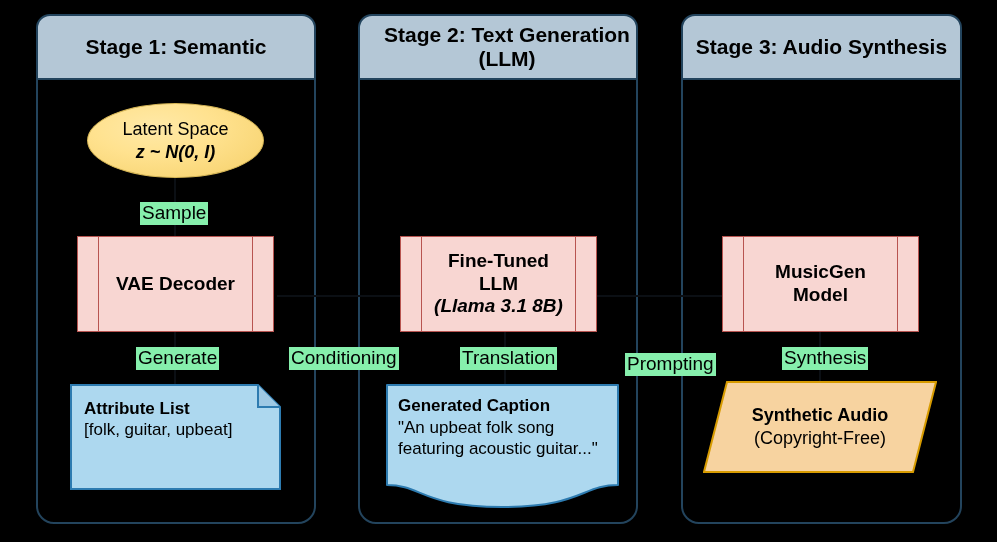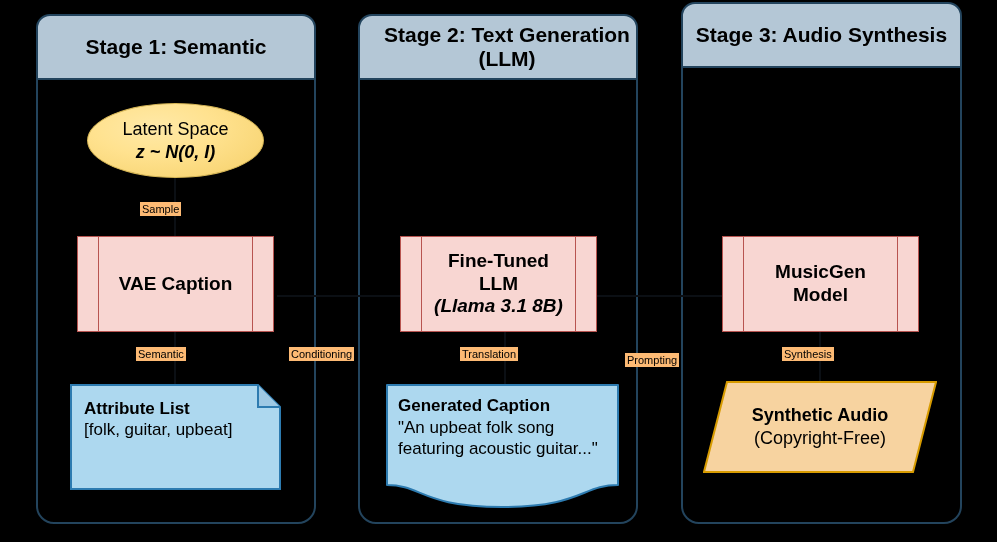--- a/index.html
+++ b/index.html
@@ -140,23 +140,23 @@
     justify-content: center;
     text-align: center;
     font-size: 18px;
     line-height: 1.3;
   }
   .para .xtext .hd { font-weight: bold; }
 
   
   .edge-label {
     position: absolute;
-    background: #fdba74;
+    background: #86efac;
     color: #000000;
-    font-size: 11px;
+    font-size: 19px;
     line-height: 1.1;
     padding: 1px 2px;
     white-space: nowrap;
     z-index: 6;
   }
 
   
   .conn {
     position: absolute;
     inset: 0;
@@ -190,24 +190,24 @@
   <div class="ellipse" style="left:87px; top:103px; width:177px; height:75px;">
     <div class="l1">Latent Space</div>
     <div class="l2">z ~ N(0, I)</div>
   </div>
 
   <div class="edge-label" style="left:140px; top:202px;">Sample</div>
 
   <div class="process" style="left:77px; top:236px; width:197px; height:96px;">
     <span class="barL"></span>
     <span class="barR"></span>
-    <span class="ptext">VAE Caption</span>
-  </div>
-
-  <div class="edge-label" style="left:136px; top:347px;">Semantic</div>
+    <span class="ptext">VAE Decoder</span>
+  </div>
+
+  <div class="edge-label" style="left:136px; top:347px;">Generate</div>
 
   <div class="note" style="left:70px; top:384px; width:211px; height:106px;">
     <svg width="211" height="106" viewBox="0 0 211 106" aria-hidden="true">
       <path d="M1,1 H188 L210,23 V105 H1 Z" fill="#add8ef" stroke="#2d7bb0" stroke-width="2" stroke-linejoin="miter"></path>
       <path d="M188,1 V23 H210" fill="#9ec9e4" stroke="#2d7bb0" stroke-width="2" stroke-linejoin="miter"></path>
     </svg>
     <div class="ntext">
       <span class="hd">Attribute List</span>
       <span>[folk, guitar, upbeat]</span>
     </div>
@@ -240,21 +240,21 @@
       <path d="M1,1 H232 V101 C196,101 196,123 116,123 C36,123 36,101 1,101 Z" fill="#add8ef" stroke="#2d7bb0" stroke-width="2" stroke-linejoin="round"></path>
     </svg>
     <div class="dtext">
       <span class="hd">Generated Caption</span>
       <span>"An upbeat folk song</span><br>
       <span>featuring acoustic guitar..."</span>
     </div>
   </div>
 
   <div class="stage" style="left:681px; top:14px; width:281px; height:510px;"></div>
-  <div class="stage-header" style="left:681px; top:2px; width:281px; height:66px;">
+  <div class="stage-header" style="left:681px; top:14px; width:281px; height:66px;">
     <span>Stage 3: Audio Synthesis</span>
   </div>
 
   <div class="edge-label" style="left:625px; top:353px;">Prompting</div>
 
   <div class="process" style="left:722px; top:236px; width:197px; height:96px;">
     <span class="barL"></span>
     <span class="barR"></span>
     <span class="ptext">
       <span>MusicGen</span><br>

